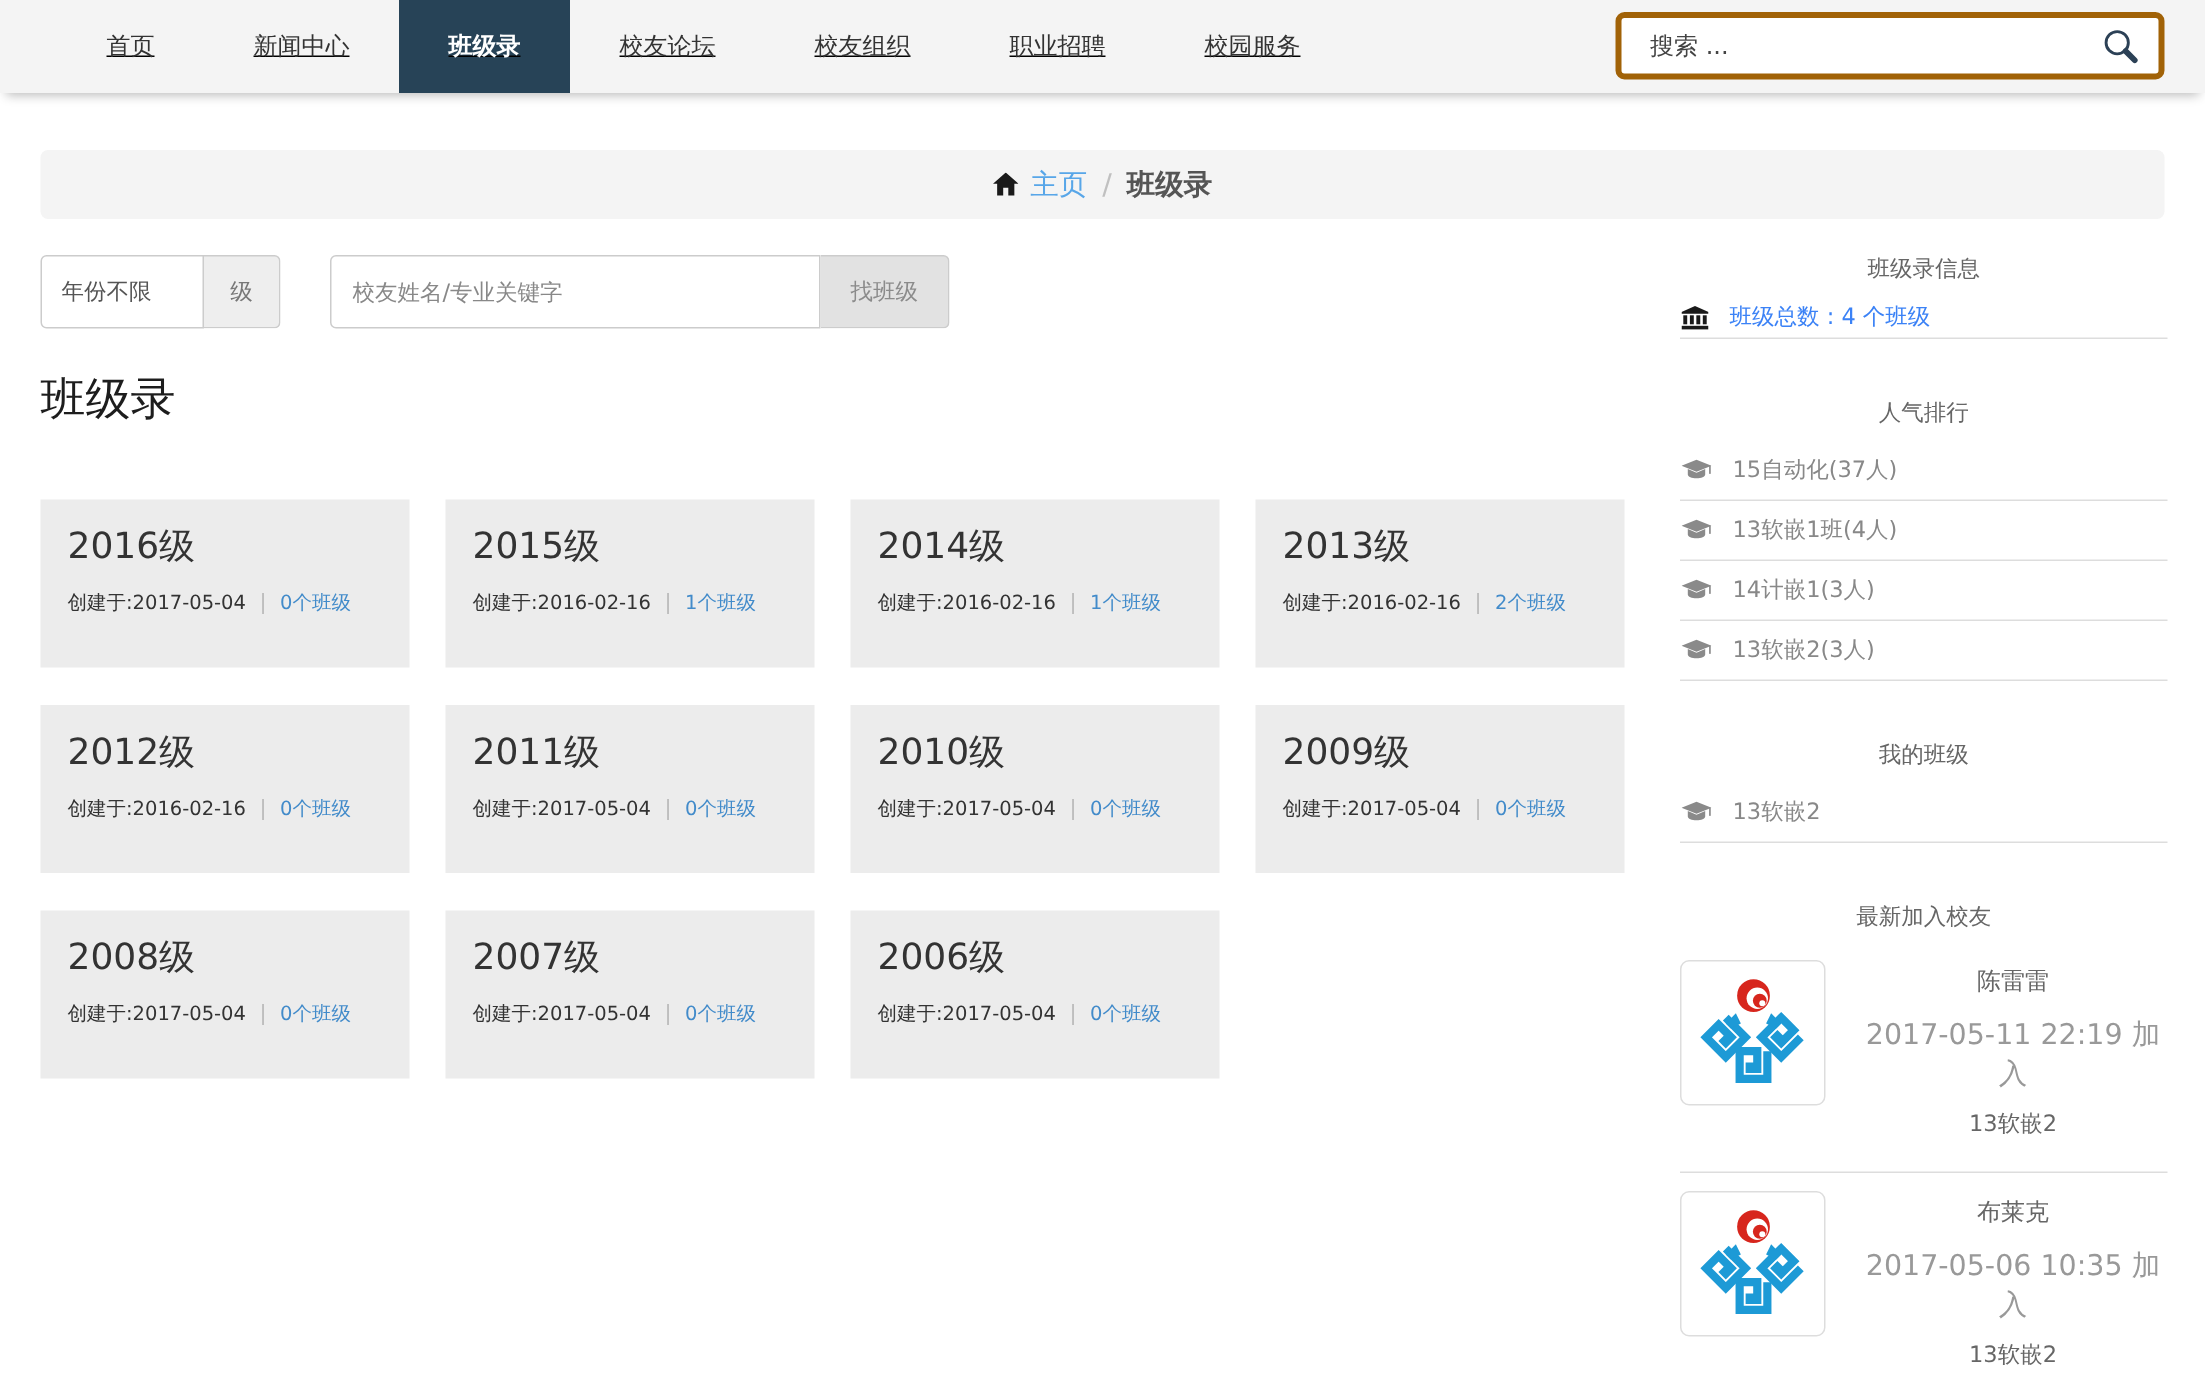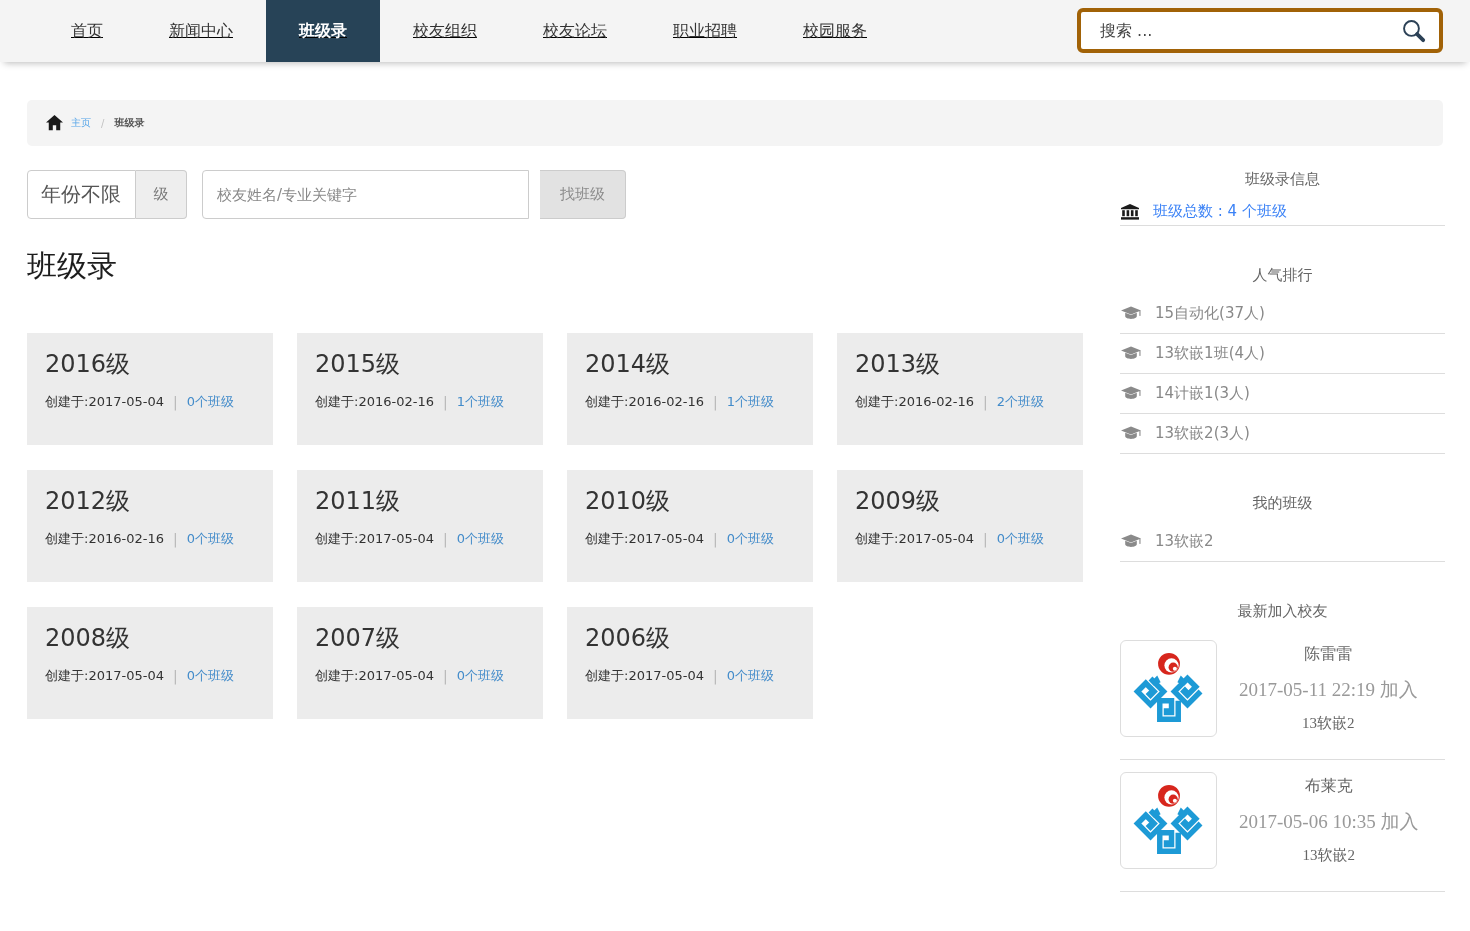--- a/index.html
+++ b/index.html
@@ -61,53 +61,54 @@
   .container { padding: 0 27px; }
 
   
   .breadcrumb {
     margin-top: 38px;
     height: 46px;
     background: #f4f4f4;
     border-radius: 5px;
     display: flex; align-items: center;
     padding: 0 19px;
-    font-size: 10px;
+    font-size: 19px;
+    justify-content: center;
   }
   .breadcrumb .home-ic { display: flex; margin-right: 8px; }
   .crumb-link { color: #58a6e8; text-decoration: none; cursor: pointer; }
   .crumb-sep { color: #c0c0c0; margin: 0 10px; }
   .crumb-current { color: #555; font-weight: 700; }
 
   
   .content-row { display: flex; margin-top: 24px; }
   .main-col { width: 1058px; flex: none; }
   .side-col { width: 325px; flex: none; margin-left: 35px; text-align: center; }
 
   
   .filter-row { display: flex; }
   .group { display: flex; }
   .year-select {
     width: 109px; height: 49px;
     border: 1px solid #ccc; border-radius: 4px 0 0 4px;
     background: #fff;
-    font-size: 20px; color: #555;
+    font-size: 15px; color: #555;
     display: flex; align-items: center;
     padding: 0 13px;
     cursor: pointer;
   }
   .year-addon {
     width: 51px; height: 49px;
     border: 1px solid #ccc; border-left: none;
     border-radius: 0 4px 4px 0;
     background: #eee; color: #777;
     font-size: 15px;
     display: flex; align-items: center; justify-content: center;
   }
-  .kw-group { margin-left: 15px; gap: 11px; }
+  .kw-group { margin-left: 33px; }
   .kw-input {
     width: 327px; height: 49px;
     border: 1px solid #ccc; border-radius: 4px 0 0 4px;
     padding: 0 14px;
     font-size: 15px; color: #333;
     outline: none;
     font-family: inherit;
   }
   .kw-input::placeholder { color: #888; opacity: 1; }
   .find-btn {
@@ -163,21 +164,20 @@
   }
   .info-list .side-item { padding: 4px 1px; color: #3b82f6; }
   .side-item .ic { display: flex; flex: none; }
 
   
   .alumni-list { margin-top: 8px; }
   .alumni-item {
     display: flex;
     padding: 12px 0 22px;
     border-bottom: 1px solid #ddd;
-    font-family: Liberation Serif, serif;
   }
   .avatar-box {
     width: 97px; height: 97px; flex: none;
     border: 1px solid #ddd; border-radius: 6px;
     background: #fff;
     display: flex; align-items: center; justify-content: center;
     cursor: pointer;
   }
   .alumni-info { margin-left: 22px; padding-top: 4px; }
   .alumni-name { font-size: 16px; color: #666; cursor: pointer; }
@@ -208,22 +208,22 @@
       <path d="M28 42 L36 34 40 42 32 46 Z" fill="#1d9ad6"></path>
       <path d="M72 42 L64 34 60 42 68 46 Z" fill="#1d9ad6"></path>
     </g>
   </defs>
 </svg>
 
 <header class="topnav">
   <a class="nav-item">首页</a>
   <a class="nav-item">新闻中心</a>
   <a class="nav-item active">班级录</a>
+  <a class="nav-item">校友论坛</a>
   <a class="nav-item">校友组织</a>
-  <a class="nav-item">校友论坛</a>
   <a class="nav-item">职业招聘</a>
   <a class="nav-item">校园服务</a>
 
   <div class="search-wrap">
     <input class="search-input" type="text" placeholder="搜索 ..." style="">
     <button class="search-btn">
       <span style="display:flex">
         <svg width="27" height="27" viewBox="0 0 24 24">
           <circle cx="10.2" cy="10.2" r="6.6" fill="none" stroke="#2c4156" stroke-width="1.7"></circle>
           <line x1="15.2" y1="15.2" x2="20.6" y2="20.6" stroke="#2c4156" stroke-width="3.4" stroke-linecap="round"></line>

